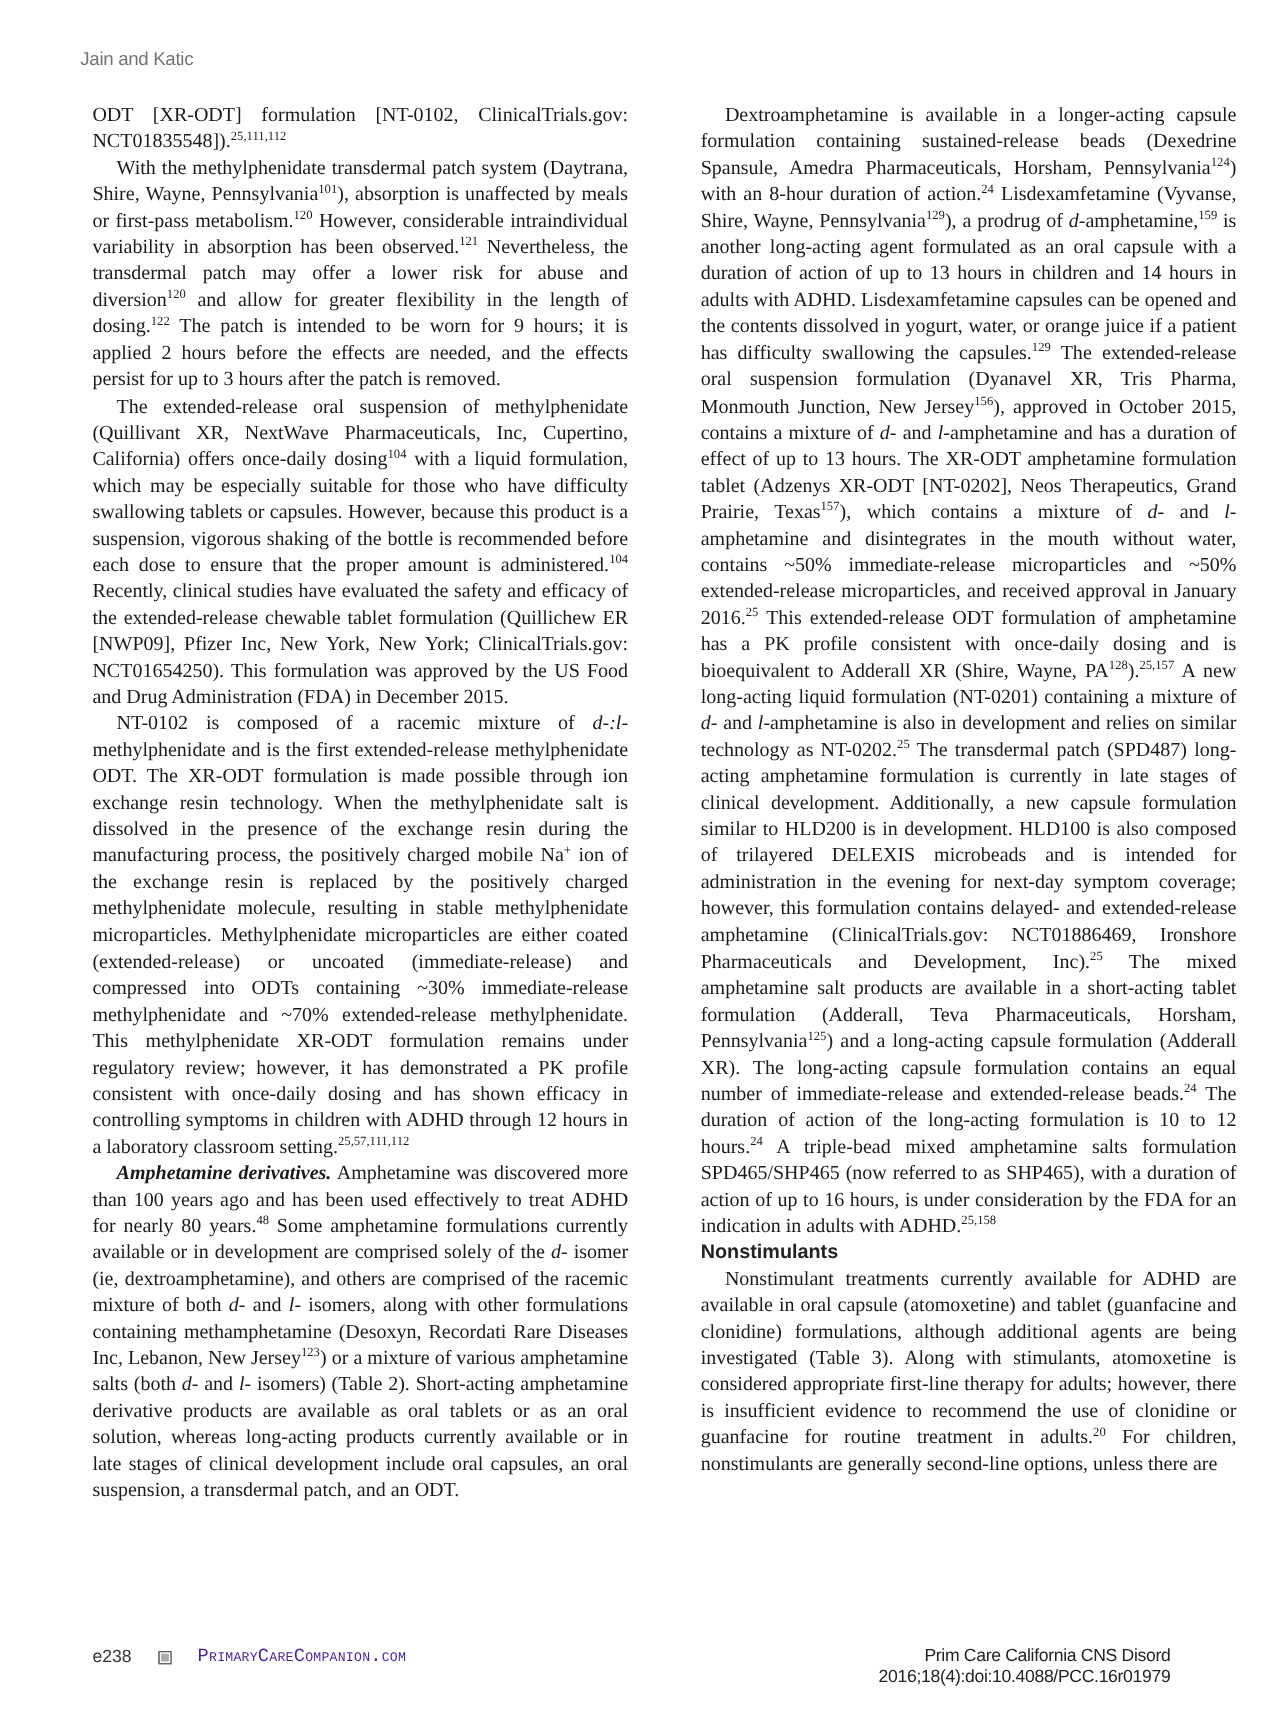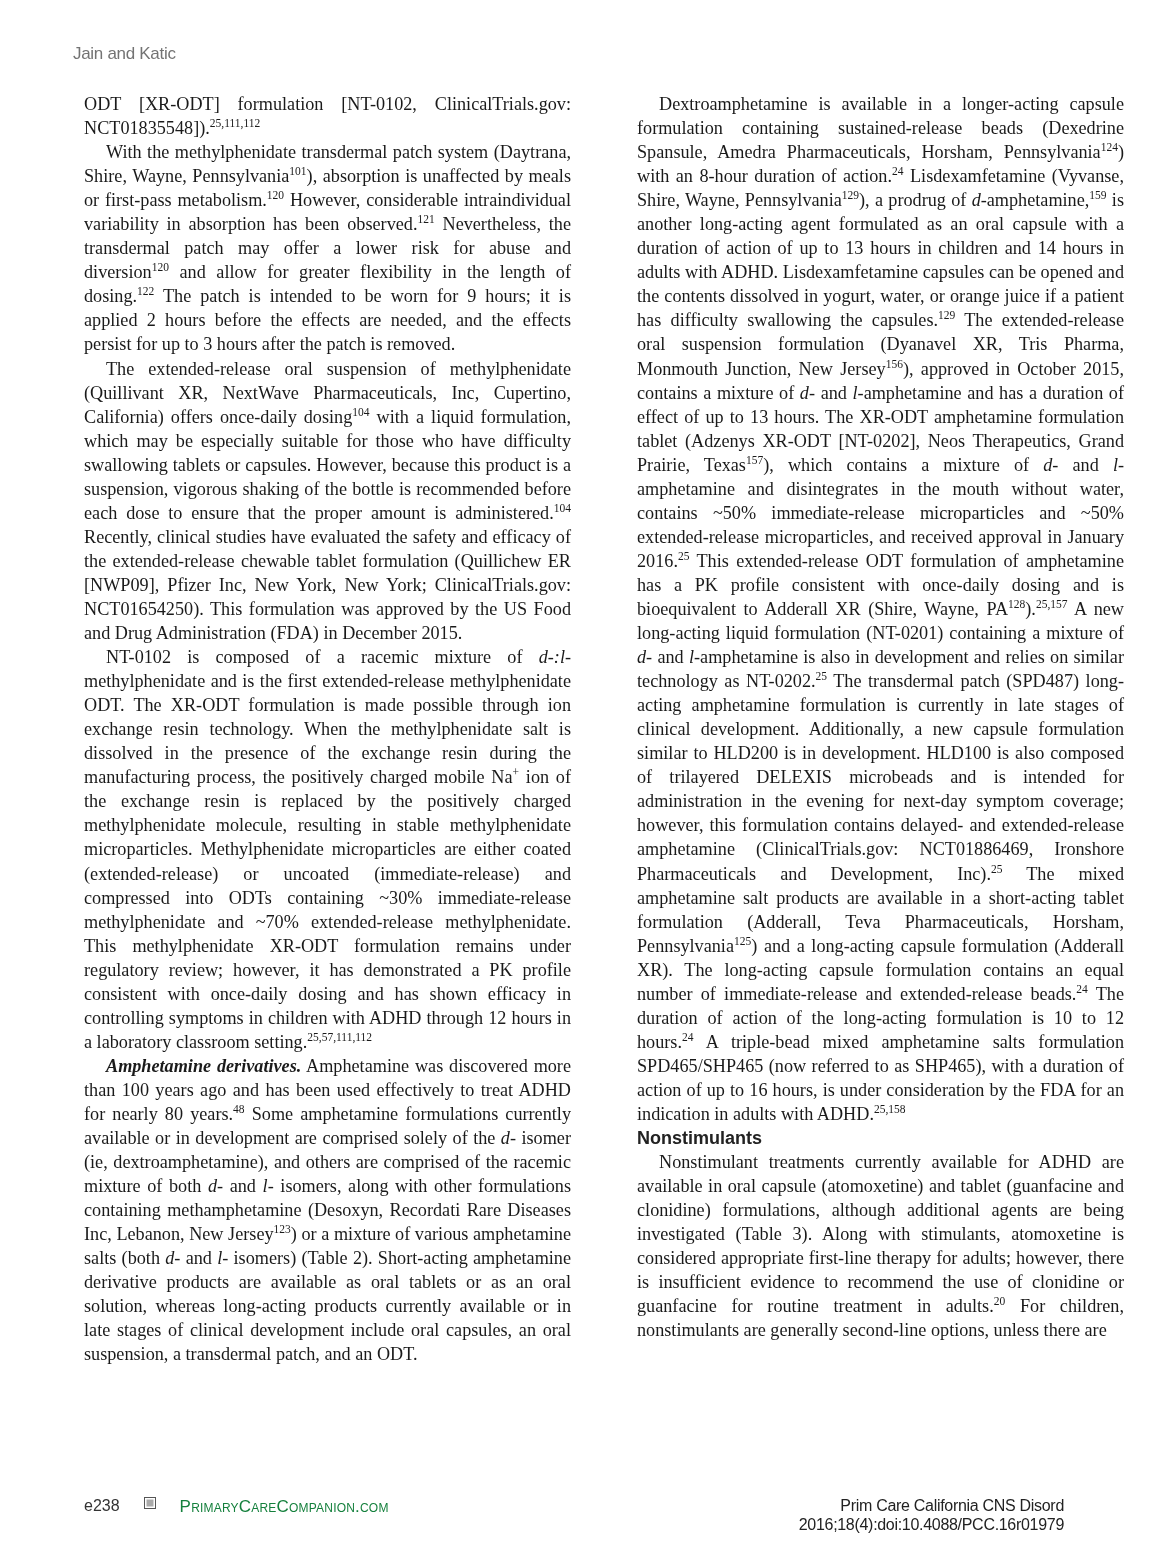--- a/index.html
+++ b/index.html
@@ -6,23 +6,23 @@
   body { width:1170px; height:1566px; position:relative; overflow:hidden; color:#1a1a1a; }
   .running-head { position:absolute; left:73px; top:44px; font-family:"Liberation Sans", sans-serif; font-size:17px; letter-spacing:-0.3px; color:#737373; }
   .col { position:absolute; top:92px; width:487px; font-family:"Liberation Serif", serif; font-size:18.2px; line-height:24.05px; text-align:justify; color:#1a1a1a; }
   .col.left { left:84px; }
   .col.right { left:593px;margin-left:44px; }
   .col p { margin:0; text-indent:22px; }
   .col p.noindent { text-indent:0; }
   sup { font-size:11.5px; line-height:0; vertical-align:7px; }
   .section-head { font-family:Liberation Sans, sans-serif; font-weight:bold; font-size:18px; line-height:24px; margin-top:13px; color:#222; text-indent:0 !important; }
   .run-in { font-weight:bold; font-style:italic; }
-  .footer-left { position:absolute; left:84px; top:1497px; font-family:"Liberation Sans", sans-serif; font-size:16px; color:#333; display:flex; gap:24px; }
+  .footer-left { position:absolute; left:84px; top:1497px; font-family:"Liberation Sans", sans-serif; font-size:16px; color:#333; display:flex; align-items:center; gap:24px; }
   .footer-square { display:inline-block; width:10px; height:10px; border:1.5px solid #555; background:#aaa; box-shadow: inset 0 0 0 1.5px #fff; }
-  .footer-site { font-family:Liberation Sans, sans-serif; font-variant:small-caps; font-size:17px; letter-spacing:0.2px; color:#15803d; }
+  .footer-site { font-family:Liberation Mono, monospace; font-variant:small-caps; font-size:17px; letter-spacing:0.2px; color:#4c1d95; }
   .footer-right { position:absolute; right:106px; top:1496px; text-align:right; font-family:"Liberation Sans", sans-serif; font-size:16px; line-height:19px; color:#222; letter-spacing:-0.3px; }
 </style>
 </head>
 <body>
 
 <div class="running-head">Jain and Katic</div>
 
 <div class="col left">
   <p class="noindent"><span>ODT [XR-ODT] formulation [NT-0102, ClinicalTrials.gov: NCT01835548]).</span><sup>25,111,112</sup></p>
 

